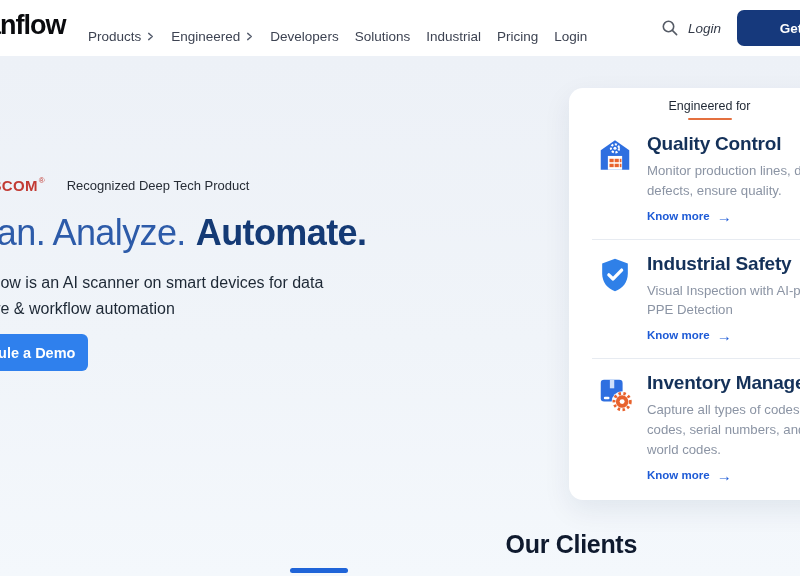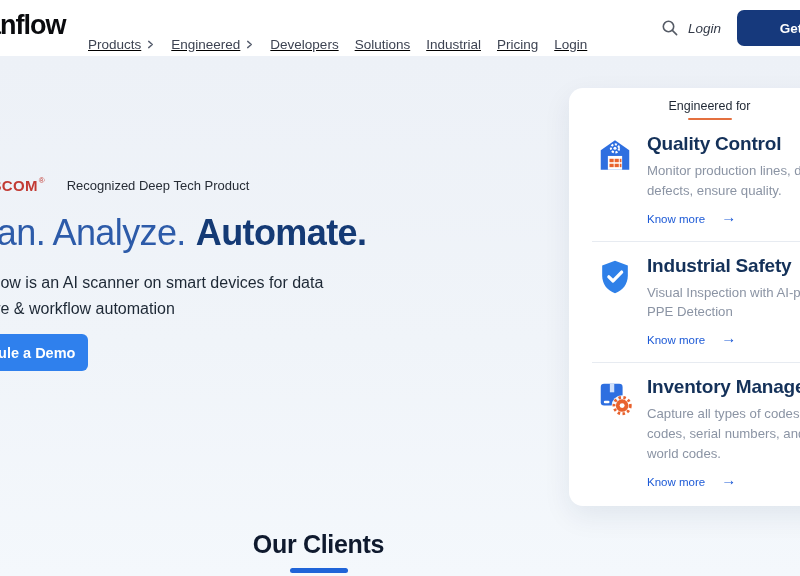--- a/index.html
+++ b/index.html
@@ -5,21 +5,21 @@
   * { margin:0; padding:0; box-sizing:border-box; }
   html,body { width:800px; height:576px; }
   body { font-family:"Liberation Sans", sans-serif; position:relative; overflow:hidden; background:#fff; }
 
   .hero-bg { position:absolute; left:0; top:56px; width:800px; height:520px;
              background:linear-gradient(180deg,#edf1f7 0%, #f0f4f9 55%, #f4f8fc 100%); }
 
   
   .header { position:absolute; left:0; top:0; width:800px; height:56px; background:#fff; z-index:5; }
   .logo { position:absolute; left:-42px; top:10px; font-size:27px; font-weight:700; color:#0a0b0e; letter-spacing:-1px; }
-  .nav { position:absolute; left:88px; top:16px; height:56px; display:flex; align-items:center; gap:16px;text-decoration:underline; }
+  .nav { position:absolute; left:88px; top:8px; height:56px; display:flex; align-items:center; gap:16px; }
   .nav-item { display:inline-flex; align-items:center; gap:5px; font-size:13.5px; color:#3d4352;
               text-decoration:none; cursor:pointer; white-space:nowrap; }
   .nav-right { position:absolute; left:660px; top:0; height:56px; display:flex; align-items:center; }
   .search-btn { width:20px; height:20px; display:flex; align-items:center; justify-content:center; cursor:pointer; }
   .login { margin-left:8px; font-size:13.5px; color:#343b49; cursor:pointer; text-decoration:none;font-style:italic; }
   .cta-header { margin-left:16px; width:164px; height:36px; background:#16397c; border:none; border-radius:7px;
                 color:#fff; font-size:13.5px; font-weight:700; display:flex; align-items:center; justify-content:center;
                 cursor:pointer; flex-shrink:0; font-family:inherit; }
 
   
@@ -41,27 +41,27 @@
 
   
   .card { position:absolute; left:569px; top:88px; width:281px; background:#fff; border-radius:14px;
           box-shadow:0 10px 28px rgba(18,40,80,.08); padding:11px 0 16px 0; z-index:3; }
   .eyebrow { text-align:center; font-size:12.5px; color:#1f2733; font-weight:500; }
   .eyebrow-bar { width:44px; height:2px; background:#e4703f; border-radius:2px; margin:5px auto 0 auto; }
   .feat { display:flex; gap:13px; padding-left:27px; margin-top:13px; }
   .feat-icon { width:38px; height:38px; flex-shrink:0; margin-top:3px; }
   .feat-title { font-size:19px; font-weight:700; color:#143159; letter-spacing:-0.2px; white-space:nowrap; }
   .feat-desc { margin-top:6px; width:230px; font-size:13.2px; line-height:1.5; color:#8b94a4; white-space:pre-line; }
-  .know-more { margin-top:9px; display:inline-flex; align-items:flex-end; gap:16px; font-size:11.5px; font-weight:400;
+  .know-more { margin-top:9px; display:inline-flex; align-items:flex-start; gap:7px; font-size:11.5px; font-weight:700;
                color:#1d5ad6; cursor:pointer; text-decoration:none; }
   .know-arrow { font-size:15px; line-height:1; position:relative; top:-1px; }
   .divider { height:1px; background:#e7ebf1; margin:14px 0 0 23px; }
 
   
-  .clients { position:absolute; left:0; top:530px; width:637px; text-align:center; z-index:2; }
+  .clients { position:absolute; left:0; top:530px; width:637px; text-align:right; z-index:2; }
   .clients h2 { font-size:25px; font-weight:700; color:#0f1a2e; letter-spacing:-0.3px; }
   .clients-bar { width:58px; height:5px; background:#1f64d8; border-radius:3px; margin:9px auto 0 auto; }
 </style>
 </head>
 <body>
 
 <div class="hero-bg"></div>
 
 <div class="header">
   <div class="logo">scanflow</div>

